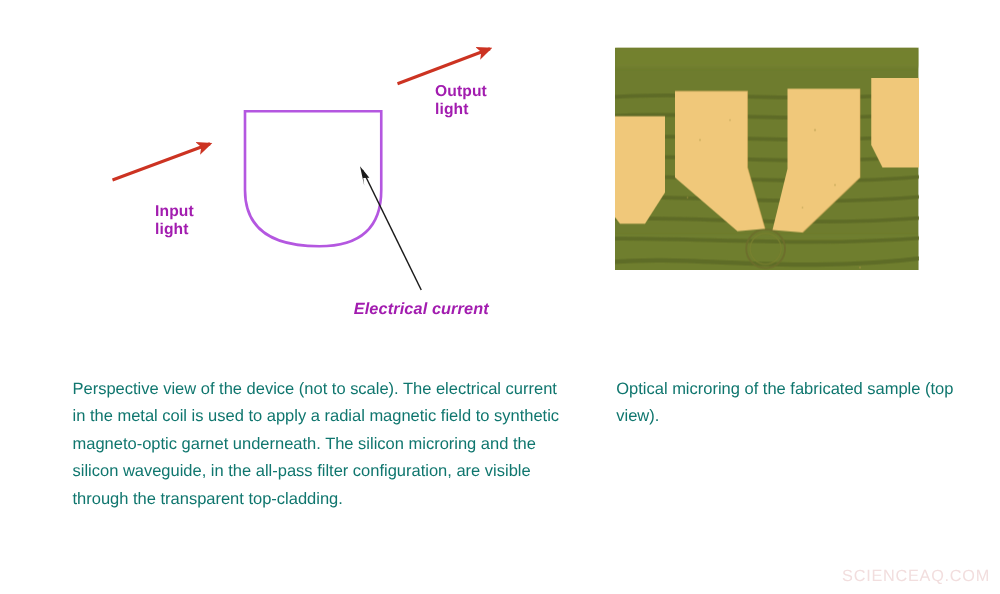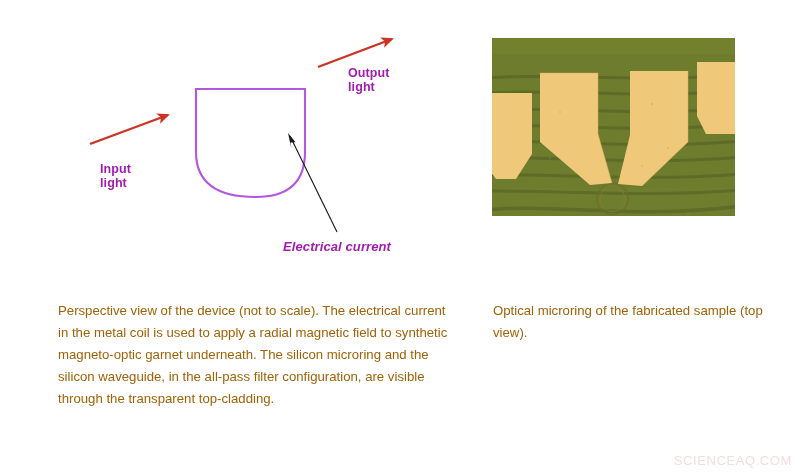--- a/index.html
+++ b/index.html
@@ -33,30 +33,30 @@
   }
   .dg-label {
     position: absolute;
     font-weight: bold;
     font-size: 12.5px;
     line-height: 14px;
     color: #a21caf;
     letter-spacing: 0.1px;
     white-space: pre-line;
   }
-  #input-light-label  { left: 100px; top: 162px; }
+  #input-light-label  { left: 124px; top: 162px; }
   #output-light-label { left: 348px; top: 66px; }
   #electrical-current-label { left: 283px; top: 240px; font-size: 13px; font-style: italic; }
 
   
   .caption {
     position: absolute;
     font-size: 13.2px;
     line-height: 22px;
-    color: #a16207;
+    color: #0f766e;
     font-family: "Liberation Sans", sans-serif;
   }
   #left-caption {
     left: 58px;
     top: 300px;
     width: 400px;
   }
   #right-caption {
     left: 493px;
     top: 300px;

